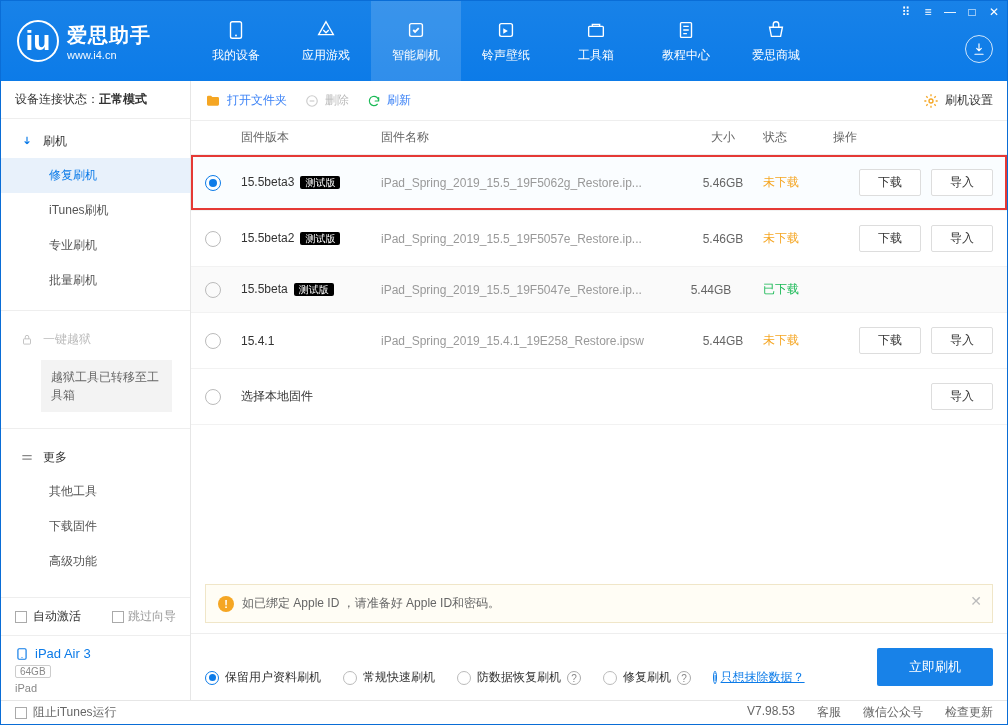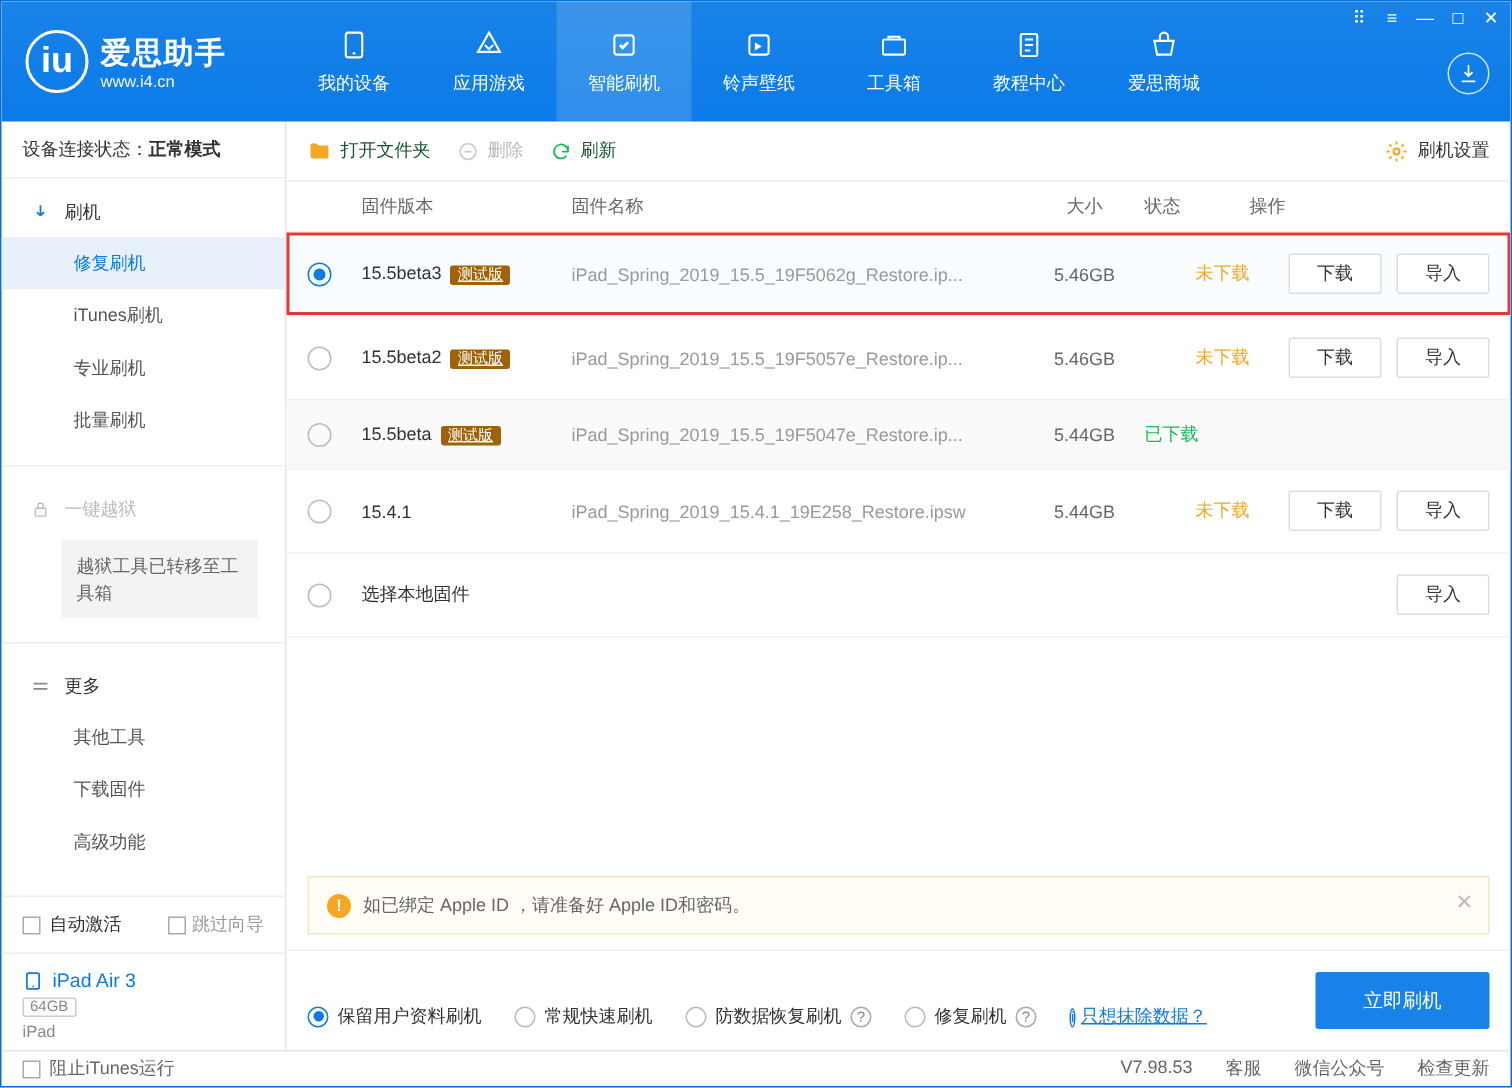--- a/index.html
+++ b/index.html
@@ -1,21 +1,21 @@
 <!DOCTYPE html>
 <html><head>
 <meta charset="utf-8">
 <style>
 * { box-sizing: border-box; margin: 0; padding: 0; }
 body { font-family: "Microsoft YaHei", Arial, sans-serif; font-size: 12px; color: #333; background: #fff; width: 1008px; height: 725px; overflow: hidden; border: 1px solid #0a6dd6; }
 .header { background: linear-gradient(#1882e8, #0c7be8); height: 80px; display: flex; position: relative; }
 .titlebar-icons { position: absolute; top: 4px; right: 6px; display: flex; gap: 8px; }
 .titlebar-icons span { color: #fff; font-size: 12px; cursor: pointer; width: 14px; text-align: center; }
 .logo-area { width: 190px; display: flex; align-items: center; padding-left: 16px; gap: 8px; }
-.logo-icon { width: 42px; height: 42px; border: 2px solid #fff; border-radius: 50%; display: flex; align-items: center; justify-content: center; color: #fff; font-size: 24px; font-weight: bold; position: relative; }
+.logo-icon { width: 42px; height: 42px; border: 2px solid #fff; border-radius: 50%; display: flex; align-items: center; justify-content: center; color: #fff; font-size: 28px; font-weight: bold; position: relative; }
 .logo-text { color: #fff; }
 .logo-text .big { font-size: 20px; font-weight: bold; letter-spacing: 1px; }
 .logo-text .small { font-size: 11px; opacity: .95; }
 .nav { display: flex; flex: 1; }
 .nav-item { width: 90px; display: flex; flex-direction: column; align-items: center; justify-content: center; color: #fff; gap: 6px; cursor: pointer; font-size: 12px; }
 .nav-item.active { background: rgba(255,255,255,.15); }
 .nav-item svg { width: 22px; height: 22px; }
 .dlbtn { position: absolute; right: 14px; bottom: 18px; width: 28px; height: 28px; border: 1.5px solid rgba(255,255,255,.8); border-radius: 50%; display: flex; align-items: center; justify-content: center; color: #fff; }
 
 .main { display: flex; height: calc(100% - 80px - 24px); }
@@ -32,46 +32,46 @@
 .sidebar-bottom { margin-top: auto; border-top: 1px solid #eee; }
 .autorow { padding: 10px 14px; display: flex; align-items: center; gap: 6px; font-size: 12px; }
 .autorow .skip { margin-left: auto; color: #999; display: flex; align-items: center; gap: 4px; }
 .device-card { border-top: 1px solid #eee; padding: 10px 14px 6px; }
 .device-card .name { color: #0c7be8; font-size: 13px; font-weight: 500; display: flex; align-items: center; gap: 6px; }
 .device-card .meta { margin-top: 4px; font-size: 11px; color: #888; display: flex; align-items: center; gap: 6px; }
 .badge { border: 1px solid #ccc; border-radius: 2px; padding: 0 4px; font-size: 10px; color: #888; }
 
 .content { flex: 1; display: flex; flex-direction: column; }
 .toolbar { height: 40px; border-bottom: 1px solid #eee; display: flex; align-items: center; padding: 0 14px; gap: 18px; font-size: 12px; }
-.toolbar .tbtn { display: flex; align-items: center; gap: 6px; color: #14532d; cursor: pointer; }
+.toolbar .tbtn { display: flex; align-items: center; gap: 6px; color: #3b82f6; cursor: pointer; }
 .toolbar .tbtn.disabled { color: #bbb; }
 .toolbar .right { margin-left: auto; display: flex; align-items: center; gap: 6px; color: #f5a623; cursor: pointer; }
 .toolbar .right span:last-child { color: #333; }
 
 .thead { display: flex; padding: 8px 14px; border-bottom: 1px solid #eee; color: #666; font-size: 12px; }
 .col-radio { width: 36px; }
 .col-ver { width: 140px; }
 .col-name { flex: 1; }
 .col-size { width: 80px; text-align: center; }
 .col-status { width: 70px; }
 .col-ops { width: 160px; }
 
 .rows { }
 .row { display: flex; align-items: center; padding: 14px 14px; border-bottom: 1px solid #f2f2f2; font-size: 12px; position: relative; }
 .row.selected { background: #fafdff; }
 .row .radio { width: 16px; height: 16px; border: 1.5px solid #bbb; border-radius: 50%; display: flex; align-items: center; justify-content: center; cursor: pointer; }
 .row .radio.on { border-color: #0c7be8; }
 .row .radio.on::after { content: ""; width: 8px; height: 8px; background: #0c7be8; border-radius: 50%; }
 .row .ver { font-weight: 500; color: #333; }
-.tag-beta { background: #a16207; color: #fff; font-size: 10px; padding: 1px 5px; border-radius: 2px; margin-left: 6px; text-decoration: underline; }
+.tag-beta { background: #000000; color: #fff; font-size: 10px; padding: 1px 5px; border-radius: 2px; margin-left: 6px; }
 .row .fname { color: #999; }
 .row .size { color: #666; text-align: center; }
 .row .status { }
-.status.orange { color: #f5a623; text-align: right; }
-.status.green { color: #19b955; }
+.status.orange { color: #f5a623; }
+.status.green { color: #19b955; margin-left: 12px; }
 .row .ops { display: flex; gap: 10px; justify-content: flex-end; }
 .btn-sm { border: 1px solid #ddd; background: #fff; padding: 4px 18px; font-size: 12px; cursor: pointer; border-radius: 2px; color: #333; }
 
 .notice-bar { margin: 0 14px; border: 1px solid #f0e6c8; background: #fffdf5; padding: 10px 12px; display: flex; align-items: center; gap: 8px; color: #666; position: relative; }
 .notice-bar .warn { width: 16px; height: 16px; background: #f5a623; color: #fff; border-radius: 50%; text-align: center; line-height: 16px; font-size: 11px; font-weight: bold; }
 .notice-bar .close { position: absolute; right: 10px; top: 8px; color: #bbb; cursor: pointer; font-size: 14px; }
 
 .flashbar { border-top: 1px solid #eee; margin-top: 10px; padding: 14px; display: flex; align-items: flex-end; gap: 22px; }
 .fradio { display: flex; align-items: center; gap: 6px; cursor: pointer; }
 .fradio .r { width: 14px; height: 14px; border: 1.5px solid #bbb; border-radius: 50%; display: flex; align-items: center; justify-content: center; }

